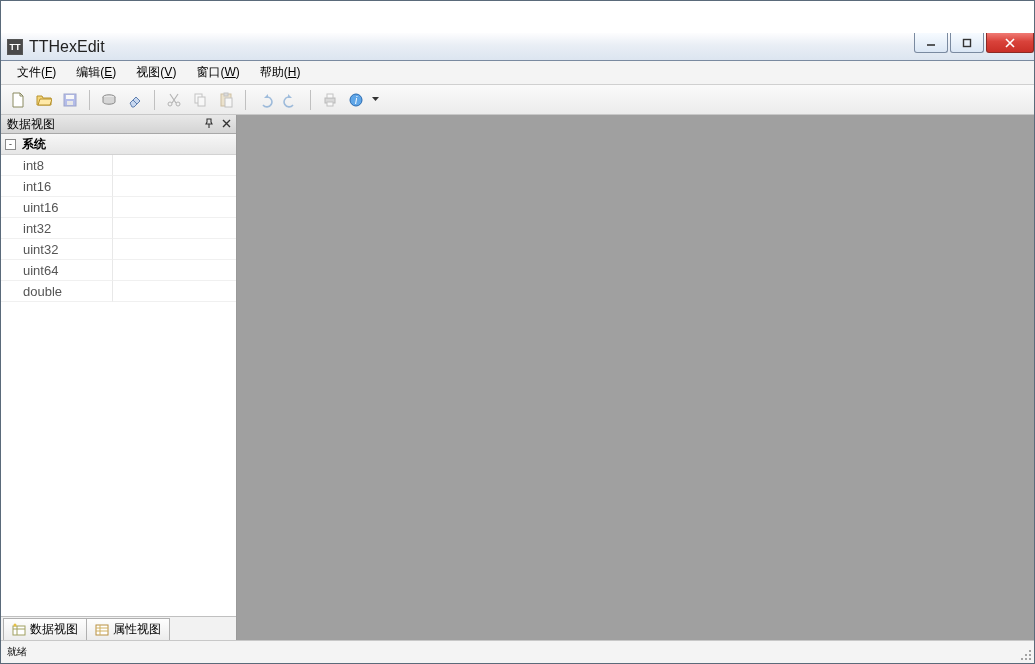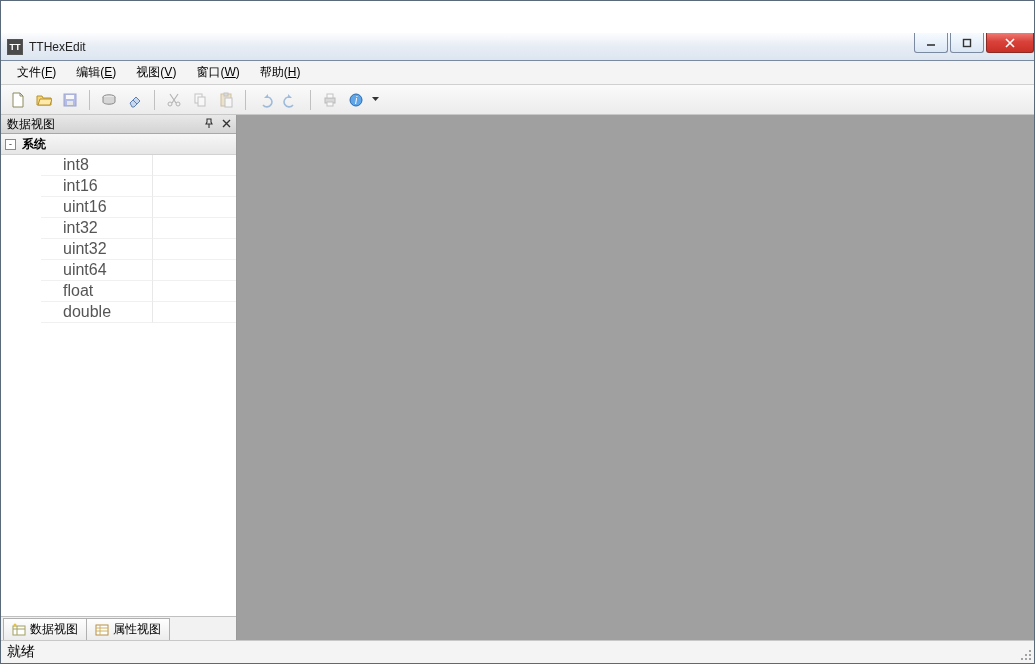--- a/index.html
+++ b/index.html
@@ -20,21 +20,21 @@
     padding-left: 6px;
     position: relative;
     margin-top: 32px;
   }
   .titlebar .app-icon {
     width: 16px; height: 16px; margin-right: 6px;
     display: inline-flex; align-items: center; justify-content: center;
     border: 1px solid #555; background: #4a4a4a; color: #fff;
     font-size: 9px; font-weight: bold;
   }
-  .titlebar .title { font-size: 12px; color: #222; }
+  .titlebar .title { font-size: 16px; color: #222; }
   .winbtns { position: absolute; right: 0; top: 0; display: flex; }
   .winbtn {
     width: 34px; height: 20px;
     border: 1px solid #7a8aa0; border-top: none;
     border-radius: 0 0 3px 3px;
     margin-right: 2px;
     background: linear-gradient(#f7fbff,#dbe7f5);
     display:flex; align-items:center; justify-content:center;
     cursor: pointer;
   }
@@ -137,23 +137,22 @@
     margin-right:6px;
     display:flex; align-items:center; justify-content:center;
     font-size:9px; line-height:9px;
     color:#333;
     font-weight:normal;
     font-family: monospace;
   }
   .tree-row {
     height:21px;
     display:flex; align-items:stretch;
-    font-size:16px;
+    font-size:13px;
     color:#555;
-    padding-left:40px;
   }
   .tree-row .name {
     width:112px;
     border-right:1px solid #e8e8e8;
     border-bottom:1px solid #f0f0f0;
     padding-left:22px;
     display:flex; align-items:center;
   }
   .tree-row .val {
     flex:1;
@@ -184,21 +183,21 @@
     flex:1 1 auto;
     background:#a0a0a0;
     position:relative;
   }
 
   
   .statusbar {
     height:22px;
     background:#f4f4f4;
     display:flex; align-items:center;
-    font-size:14px;
+    font-size:10px;
     padding: 0 6px;
     position:relative;
   }
   .gripper {
     position:absolute; right:1px; bottom:1px;
     width:14px; height:14px;
   }
   .gripper svg { display:block; }
 </style>
 </head>
@@ -366,24 +365,20 @@
             </div>
             <div class="tree-row">
               <div class="name">uint32</div>
               <div class="val"></div>
             </div>
             <div class="tree-row">
               <div class="name">uint64</div>
               <div class="val"></div>
             </div>
             <div class="tree-row">
-              <div class="name">float</div>
-              <div class="val"></div>
-            </div>
-            <div class="tree-row">
               <div class="name">double</div>
               <div class="val"></div>
             </div>
           </div>
       </div>
 
       <div class="pane-tabs">
         <div class="pane-tab">
           <svg width="14" height="14">
               <rect x="1" y="3" width="12" height="9" fill="#fff" stroke="#a0a060"></rect>

